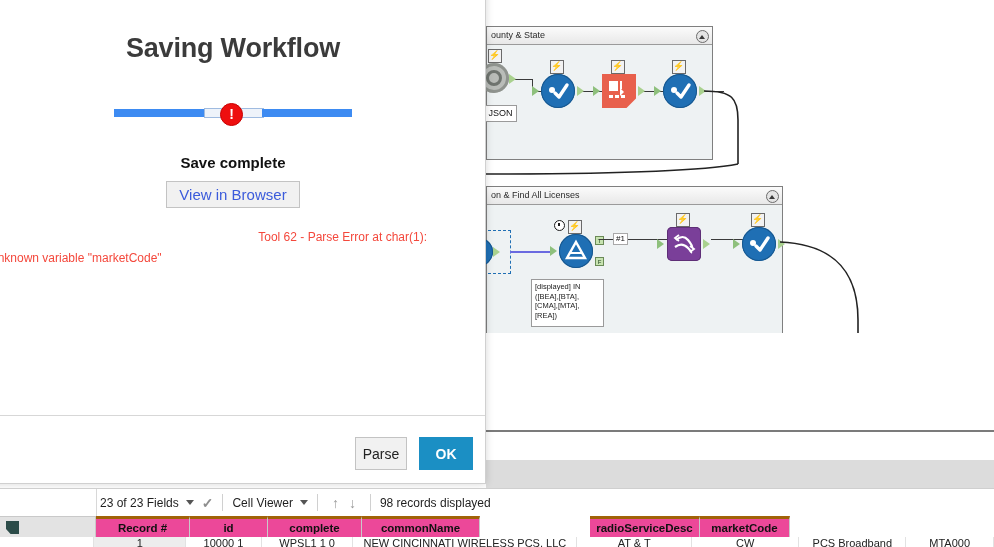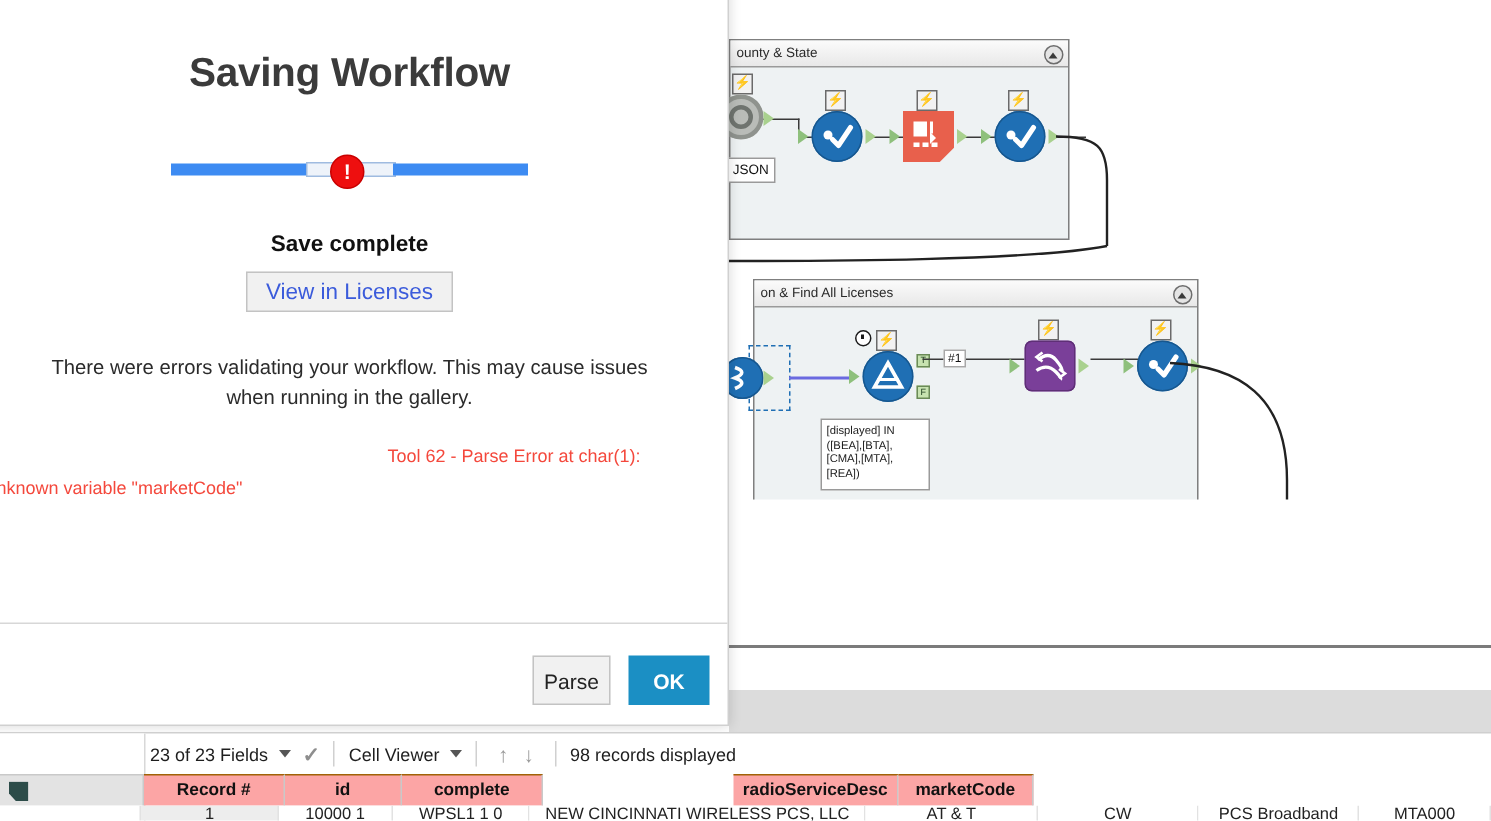--- a/index.html
+++ b/index.html
@@ -250,22 +250,22 @@
   .hdr-flag {
     width: 96px; background: #e3e3e3; border-right: 1px solid #c9c9c9;
     border-top: 1px solid #c9c9c9; position: relative; box-sizing: border-box;
   }
   .hdr-flag::after {
     content: ""; position: absolute; left: 6px; top: 4px;
     width: 13px; height: 13px; background: #2c4c49;
     clip-path: polygon(0 0, 100% 0, 100% 100%, 35% 100%, 0 62%);
   }
   .hdr-cell {
-    background: #fca5a5; border-right: 1px solid #c9c9c9;
-    border-top: 1px solid #a16207;
+    background: #ec4899; border-right: 1px solid #c9c9c9;
+    border-top: 3px solid #a16207;
     font-size: 11.5px; font-weight: bold; color: #111;
     display: flex; align-items: center; justify-content: center;
     box-sizing: border-box; overflow: hidden; white-space: nowrap;
   }
   .data-row {
     position: absolute; left: 0; top: 48px; width: 994px; height: 11px;
     display: flex; box-sizing: border-box; overflow: hidden;
   }
   .data-flag { width: 96px; background:#fff; border-right: 1px solid #e2e2e2; }
   .data-cell {
@@ -346,21 +346,21 @@
       </div>
     </div>
 
     <svg class="curve" style="left:218px; top:86px; width:60px; height:80px;">
       <path d="M0 5 C28 5 34 12 34 34 L34 78" stroke="#222" stroke-width="1.6" fill="none"></path>
     </svg>
     <svg class="curve" style="left:0px; top:155px; width:260px; height:22px;">
       <path d="M252 9 C200 19 60 19 0 19" stroke="#222" stroke-width="1.6" fill="none"></path>
     </svg>
 
-    <div class="container" style="left:16px; top:186px; width:297px; height:155px;">
+    <div class="container" style="left:0px; top:186px; width:297px; height:155px;">
       <div class="container-title">
         <span>on &amp; Find All Licenses</span>
         <span class="container-collapse"></span>
       </div>
       <div class="container-body">
 
         <div class="selected-box" style="left:-4px; top:25px; width:28px; height:44px;"></div>
         <div class="tool" style="left:-22px; top:33px;">
           <div class="node-circle" style="width:28px;height:28px;">
             <svg width="28" height="28" viewBox="0 0 28 28">
@@ -444,23 +444,22 @@
 
       <div class="progress-wrap">
         <div class="pb-seg" style="left:0px; width:92px;"></div>
         <div class="pb-gap"></div>
         <div class="pb-seg" style="left:148px; width:90px;"></div>
         <div class="pb-badge">!</div>
       </div>
 
       <div class="save-complete">Save complete</div>
 
-      <button class="view-btn">View in Licenses</button>
-
-      <div class="warn-text">There were errors validating your workflow. This may cause issues when running in the gallery.</div>
+      <button class="view-btn">View in Browser</button>
+
 
       <div class="err-list">
         <div class="err-head">Tool 62 - Parse Error at char(1):</div>
         <div class="err-detail">Unknown variable "marketCode"</div>
       </div>
     </div>
 
     <div class="dlg-footer">
       <button class="btn-edit">Parse</button>
       <button class="btn-ok">OK</button>
@@ -482,22 +481,23 @@
       <span class="arrow-dn">↓</span>
       <span class="tb-sep"></span>
       <span>98 records displayed</span>
     </div>
 
     <div class="hdr-row">
       <div class="hdr-flag"></div>
       <div class="hdr-cell" style="width:94px;">Record #</div>
       <div class="hdr-cell" style="width:78px;">id</div>
       <div class="hdr-cell" style="width:94px;">complete</div>
+      <div class="hdr-cell" style="width:118px;">commonName</div>
       <div class="hdr-cell" style="width:110px;margin-top:44px;">radioServiceCode</div>
-      <div class="hdr-cell" style="width:110px;margin-left:17px;">radioServiceDesc</div>
+      <div class="hdr-cell" style="width:110px;">radioServiceDesc</div>
       <div class="hdr-cell" style="width:90px;">marketCode</div>
     </div>
 
     <div class="data-row">
       <div class="data-flag"></div>
       <div class="data-cell num" style="width:94px;">1</div>
       <div class="data-cell" style="width:78px;">10000 1</div>
       <div class="data-cell" style="width:94px;">WPSL1 1 0</div>
       <div class="data-cell" style="width:230px;">NEW CINCINNATI WIRELESS PCS, LLC</div>
       <div class="data-cell" style="width:118px;">AT &amp; T</div>

